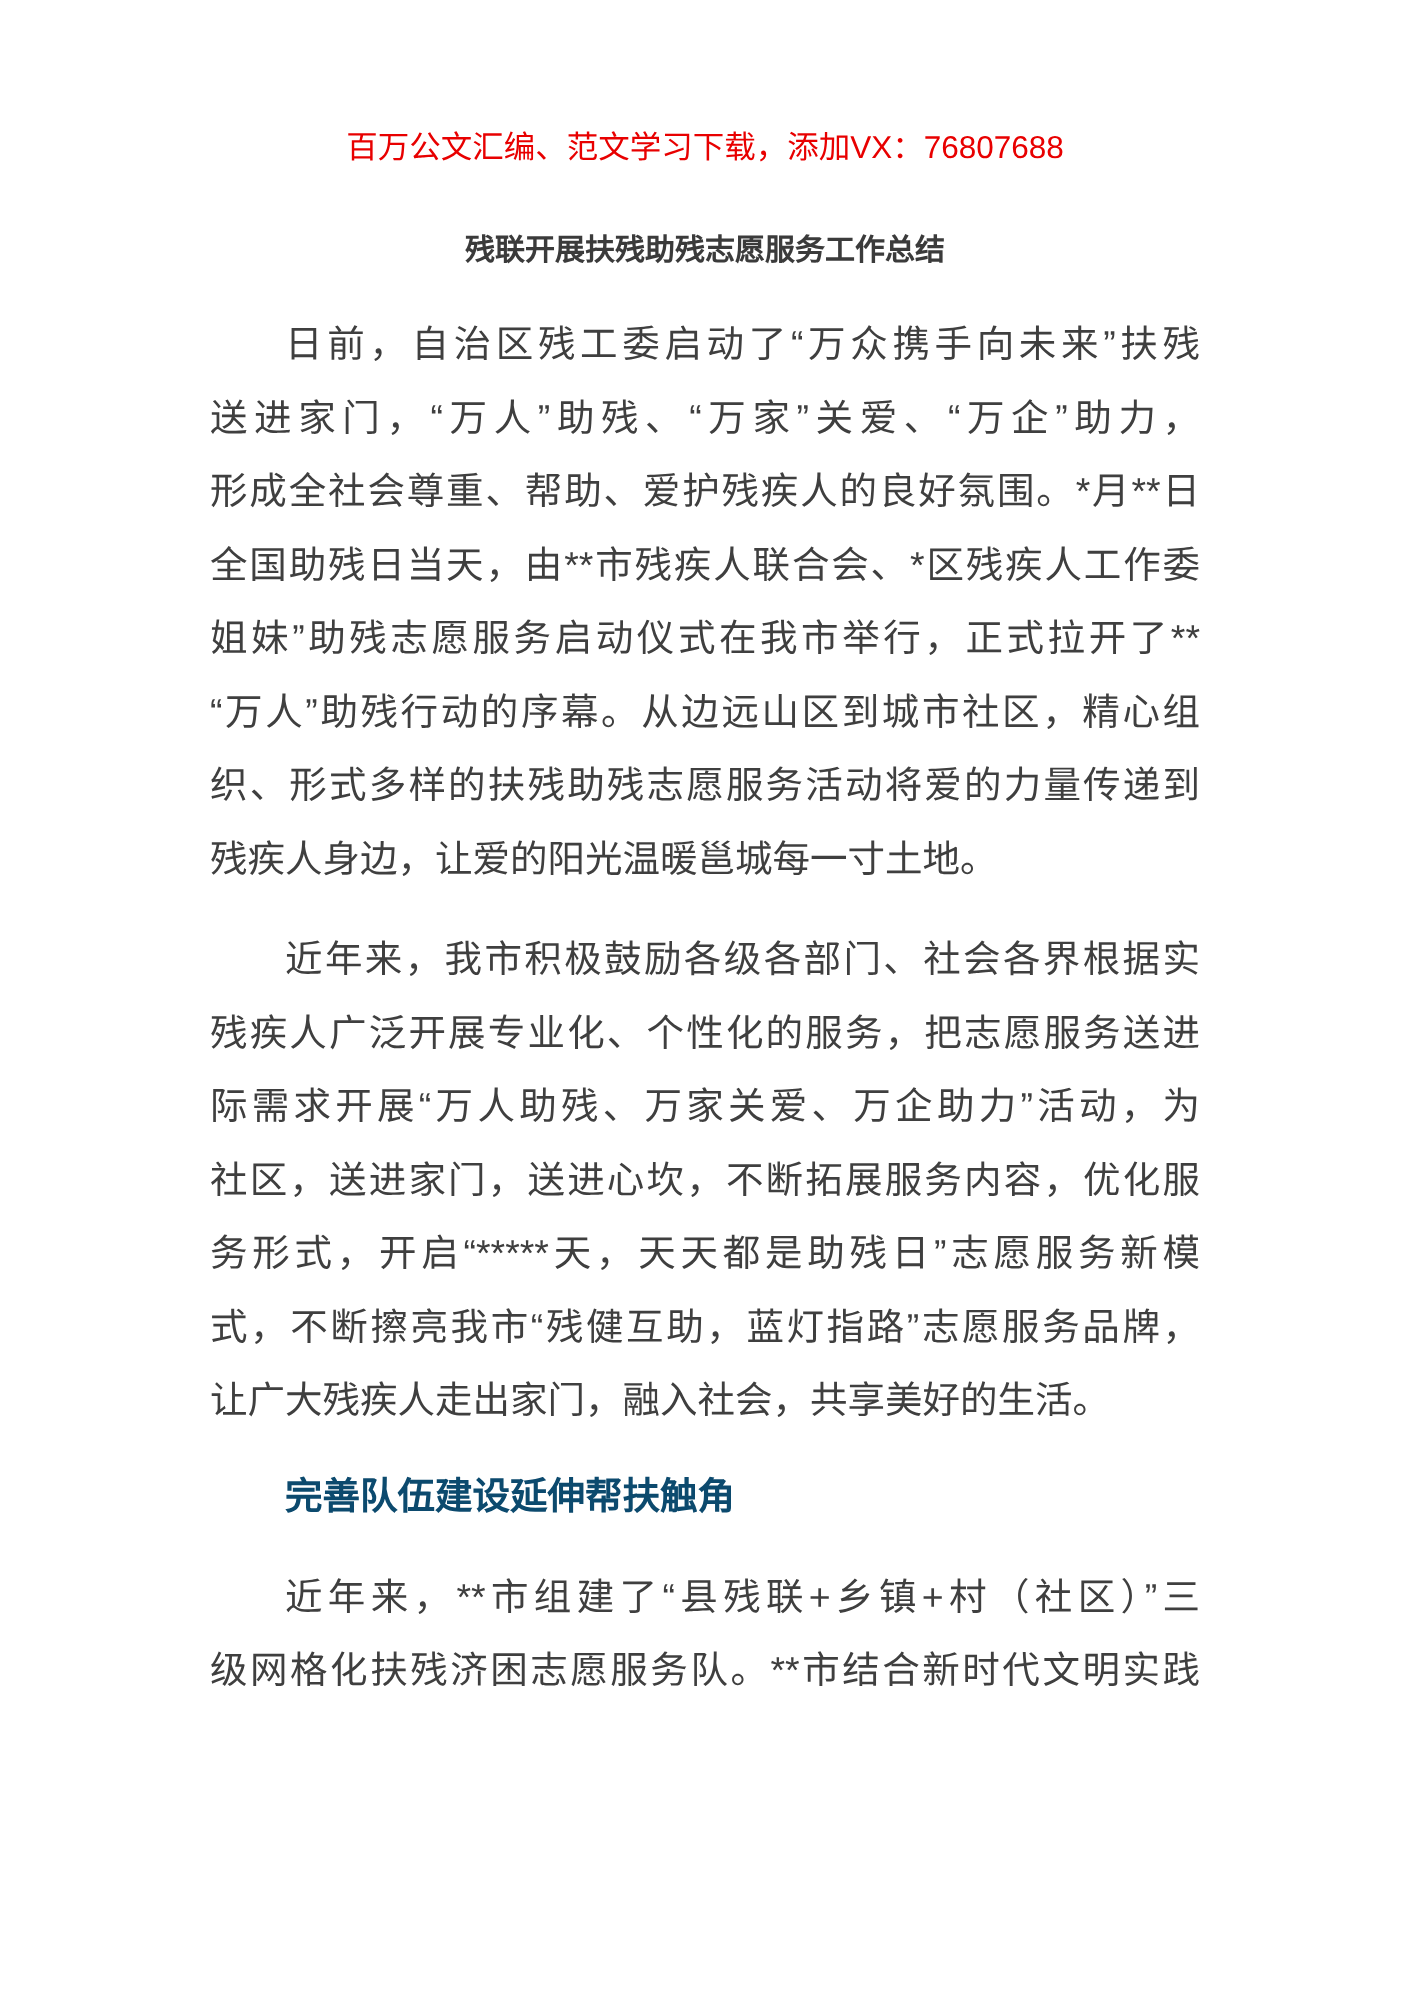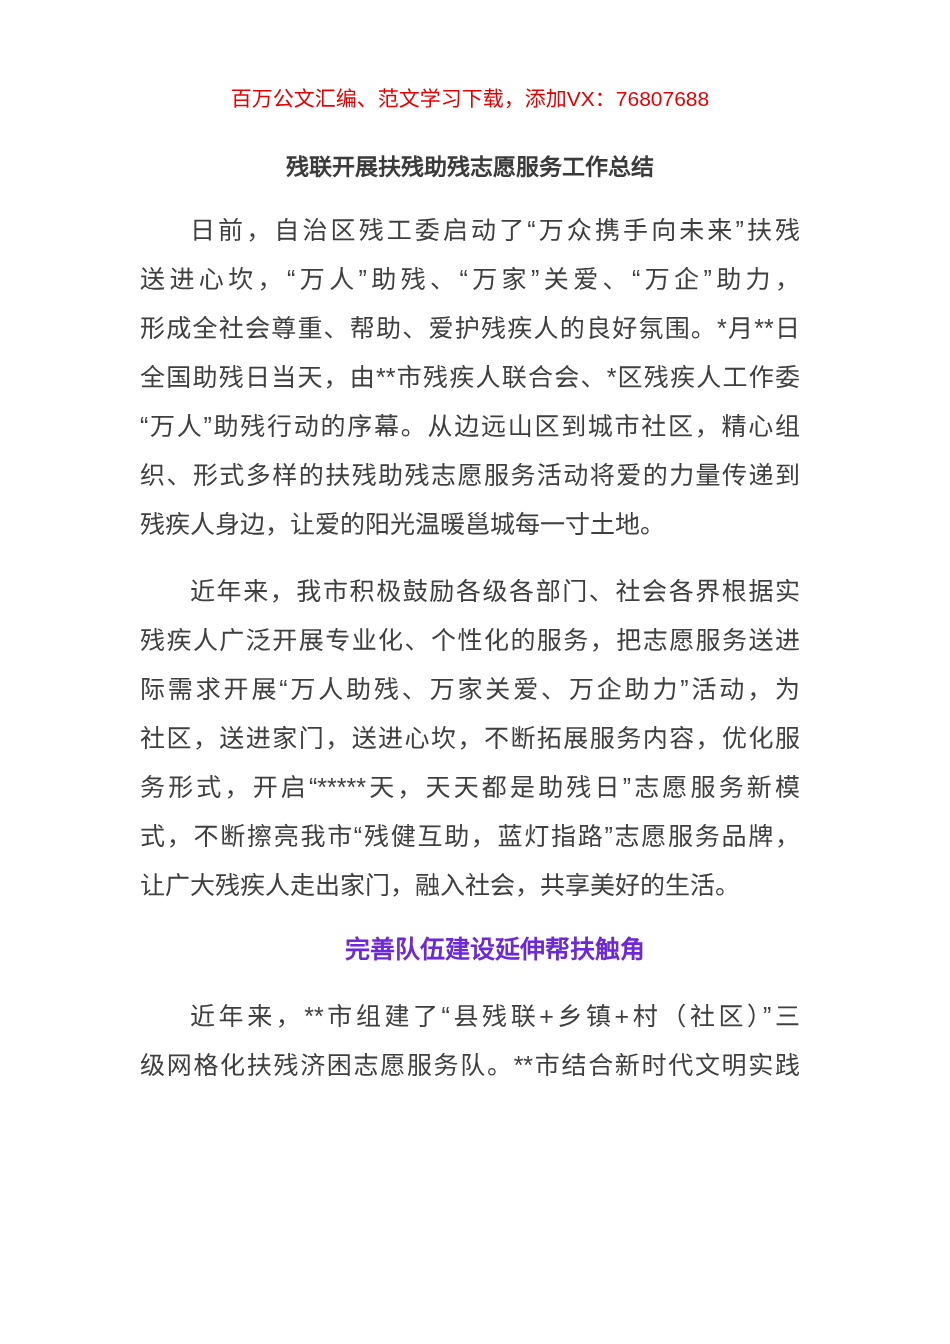--- a/index.html
+++ b/index.html
@@ -25,21 +25,21 @@
   .watermark {
     text-align: center;
     font-size: 21px;
     line-height: 32px;
     color: #e80000;
     white-space: nowrap;
   }
   .doc-title {
     margin-top: 34px;
     text-align: center;
-    font-size: 23px;
+    font-size: 20px;
     line-height: 36px;
     font-weight: bold;
     color: #3b3b3b;
     white-space: nowrap;
   }
   .para {
     margin-top: 18px;
   }
   .para.first-para {
     margin-top: 21px;
@@ -58,40 +58,40 @@
   }
   .line.first {
     text-indent: 2em;
   }
   .subheading {
     margin-top: 15px;
     height: 49px;
     line-height: 49px;
     font-size: 25px;
     font-weight: bold;
-    color: #6d28d9;
+    color: #0c4a6e;
     text-indent: 2em;
     white-space: nowrap;
-    text-align: center;
   }
 </style>
 </head>
 <body>
 
 <div class="page">
 
   <div class="watermark">百万公文汇编、范文学习下载，添加VX：76807688</div>
 
   <div class="doc-title">残联开展扶残助残志愿服务工作总结</div>
 
   <div class="para first-para">
     <div class="line j first">日前，自治区残工委启动了“万众携手向未来”扶残</div>
-    <div class="line j">送进心坎，“万人”助残、“万家”关爱、“万企”助力，</div>
+    <div class="line j">送进家门，“万人”助残、“万家”关爱、“万企”助力，</div>
     <div class="line j">形成全社会尊重、帮助、爱护残疾人的良好氛围。*月**日</div>
     <div class="line j">全国助残日当天，由**市残疾人联合会、*区残疾人工作委</div>
+    <div class="line j">姐妹”助残志愿服务启动仪式在我市举行，正式拉开了**</div>
     <div class="line j">“万人”助残行动的序幕。从边远山区到城市社区，精心组</div>
     <div class="line j">织、形式多样的扶残助残志愿服务活动将爱的力量传递到</div>
     <div class="line">残疾人身边，让爱的阳光温暖邕城每一寸土地。</div>
   </div>
 
   <div class="para">
     <div class="line j first">近年来，我市积极鼓励各级各部门、社会各界根据实</div>
     <div class="line j">残疾人广泛开展专业化、个性化的服务，把志愿服务送进</div>
     <div class="line j">际需求开展“万人助残、万家关爱、万企助力”活动，为</div>
     <div class="line j">社区，送进家门，送进心坎，不断拓展服务内容，优化服</div>

